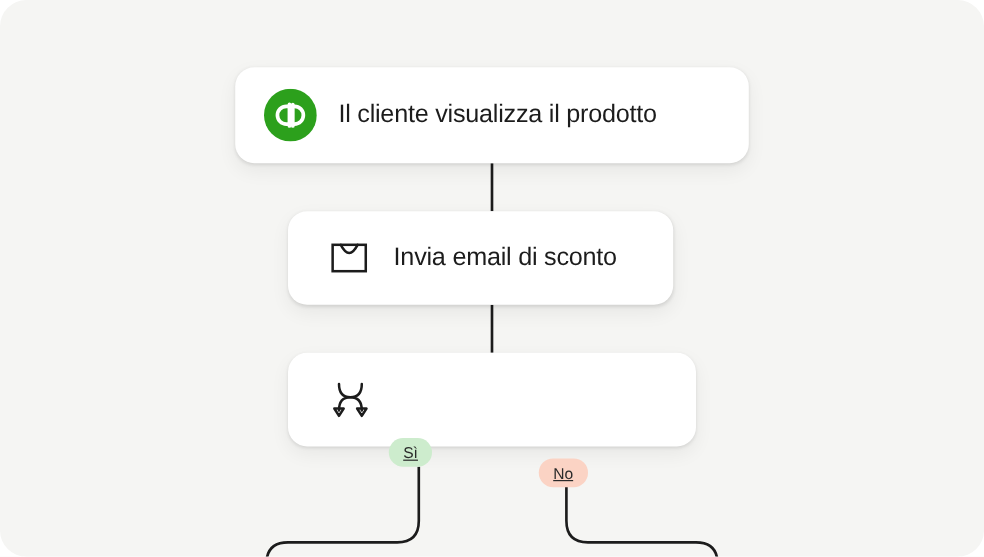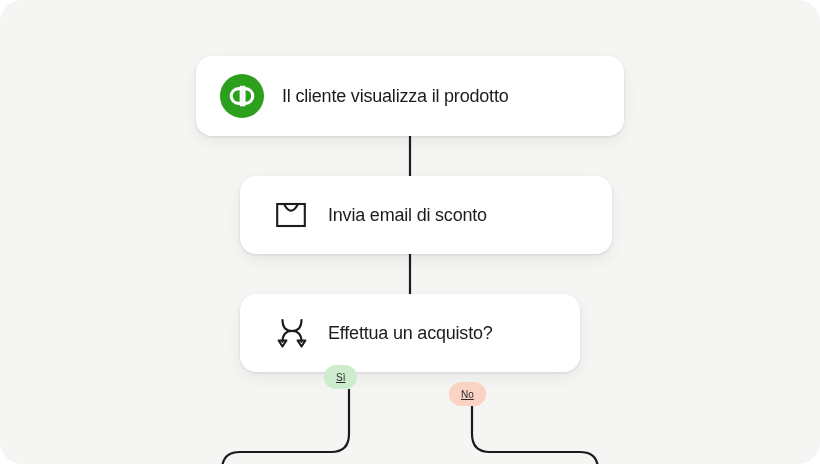--- a/index.html
+++ b/index.html
@@ -30,42 +30,42 @@
     align-items: center;
     box-sizing: border-box;
   }
   .node-icon {
     display: flex;
     align-items: center;
     justify-content: center;
     flex: 0 0 auto;
   }
   .node-label {
-    font-size: 18px;
+    font-size: 21px;
     color: #1c1c1c;
     letter-spacing: -0.2px;
     white-space: nowrap;
   }
 
   
   #node-product {
     left: 196px;
     top: 56px;
     width: 428px;
     height: 80px;
     padding-left: 24px;
   }
   #node-product .node-icon { width: 44px; height: 44px; }
   #node-product .node-label { margin-left: 18px; }
 
   
   #node-email {
     left: 240px;
     top: 176px;
-    width: 372px;
+    width: 321px;
     height: 78px;
     padding-left: 34px;
   }
   #node-email .node-icon { width: 34px; height: 34px; }
   #node-email .node-label { margin-left: 20px; }
 
   
   #node-decision {
     left: 240px;
     top: 294px;
@@ -76,21 +76,21 @@
   #node-decision .node-icon { width: 36px; height: 34px; }
   #node-decision .node-label { margin-left: 18px; }
 
   .pill {
     position: absolute;
     height: 24px;
     border-radius: 12px;
     display: flex;
     align-items: center;
     justify-content: center;
-    font-size: 10px;
+    font-size: 13px;
     font-weight: 400;
     padding: 0 12px;
     box-sizing: border-box;
     text-decoration: underline;
   }
   #pill-yes {
     left: 324px;
     top: 365px;
     background: #cdeccd;
     color: #2a2a2a;
@@ -156,19 +156,18 @@
     <span class="node-icon">
       <svg width="36" height="34" viewBox="0 0 36 34" xmlns="http://www.w3.org/2000/svg">
         <g fill="none" stroke="#1c1c1c" stroke-width="2.1" stroke-linecap="round">
           <path d="M8.5 4.0 Q8.5 15 18 15 Q27.5 15 27.5 26"></path>
           <path d="M27.5 4.0 Q27.5 15 18 15 Q8.5 15 8.5 26"></path>
         </g>
         <path d="M4.6 24.5 L8.5 30.5 L12.4 24.5 Z" fill="none" stroke="#1c1c1c" stroke-width="2.1" stroke-linejoin="round"></path>
         <path d="M23.6 24.5 L27.5 30.5 L31.4 24.5 Z" fill="none" stroke="#1c1c1c" stroke-width="2.1" stroke-linejoin="round"></path>
       </svg>
     </span>
-    <span class="node-label">Effettua un acquisto?</span>
   </div>
 
   <div class="pill" id="pill-yes">Sì</div>
   <div class="pill" id="pill-no">No</div>
 
 </div>
 
 </body></html>

